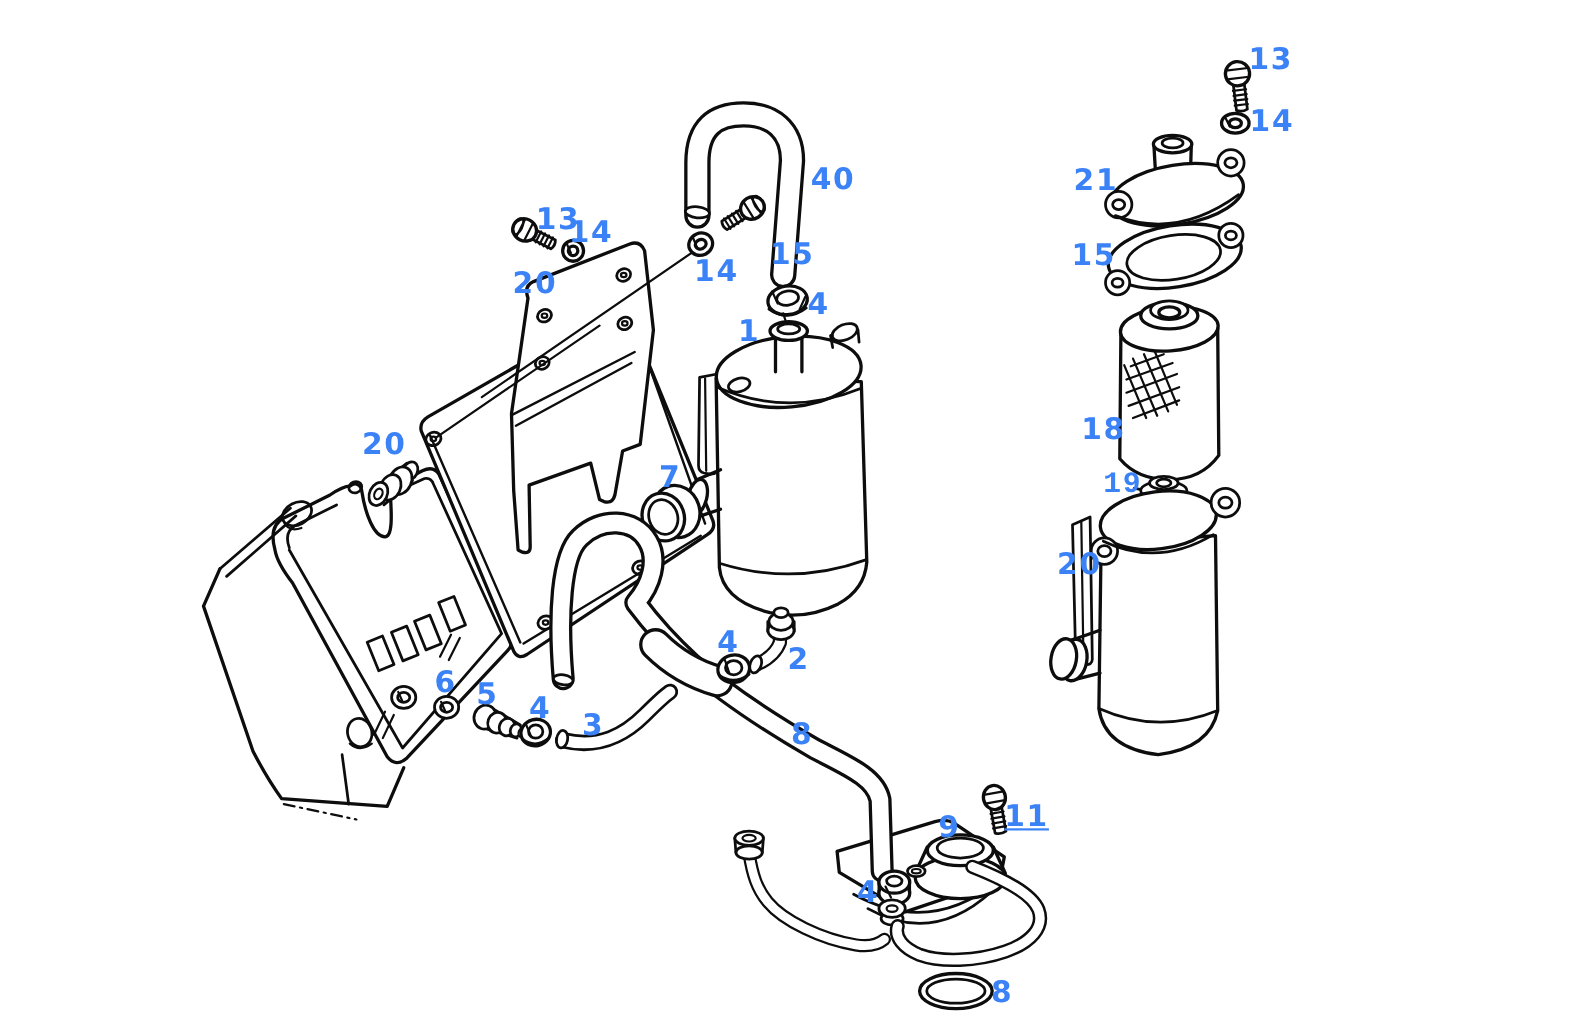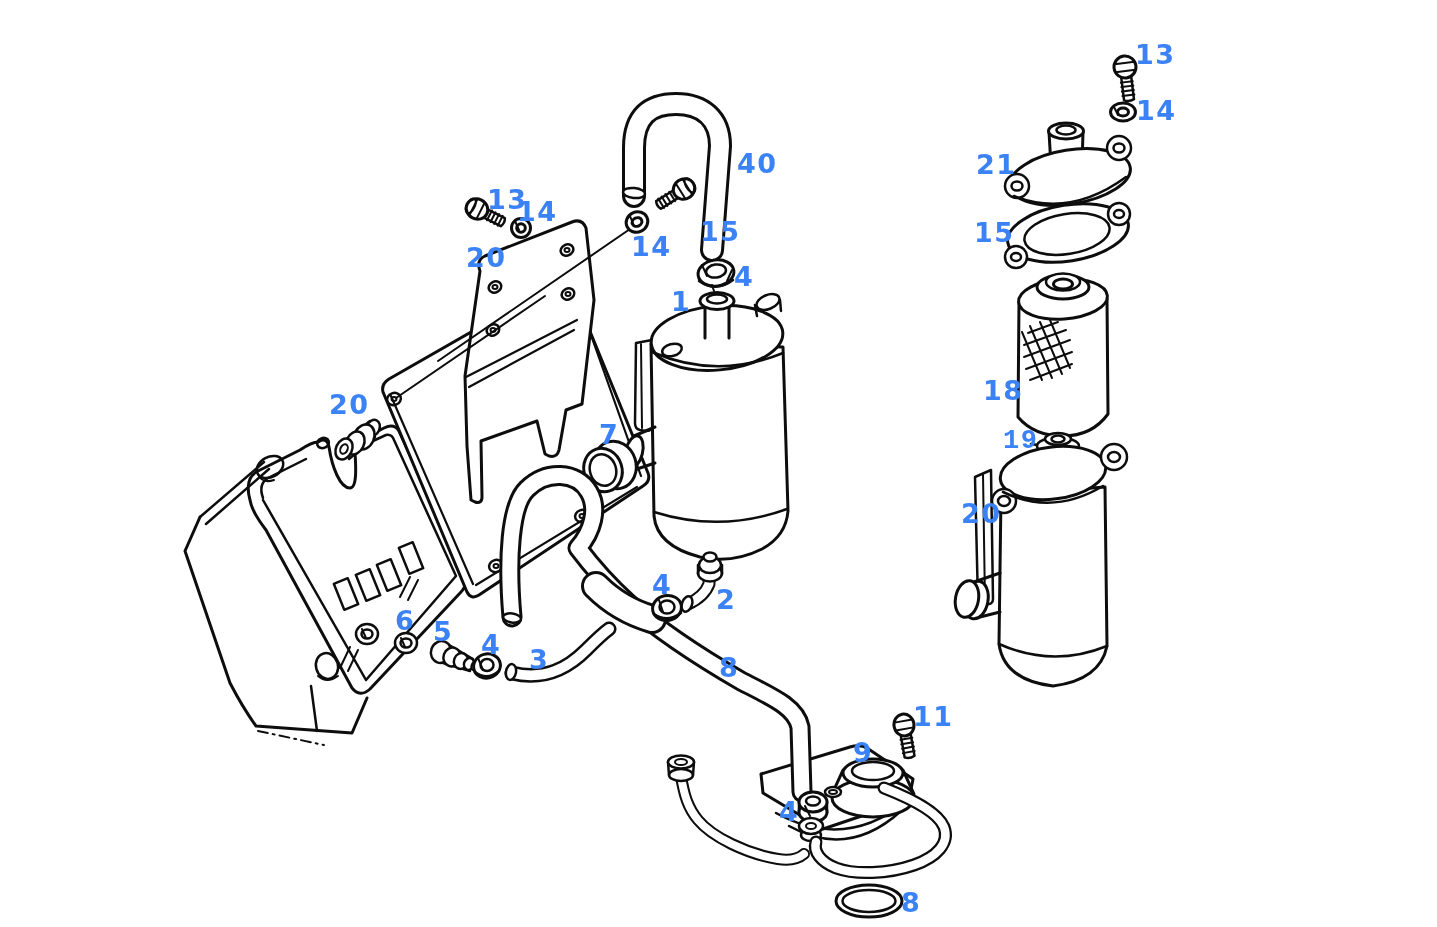--- a/index.html
+++ b/index.html
@@ -347,21 +347,21 @@
       <span class="callout" style="left: 329px; top: 391px;">20</span>
       <span class="callout" style="left: 599px; top: 421px;">7</span>
       <span class="callout" style="left: 395px; top: 607px;">6</span>
       <span class="callout" style="left: 433px; top: 618px;">5</span>
       <span class="callout" style="left: 481px; top: 631px;">4</span>
       <span class="callout" style="left: 529px; top: 646px;">3</span>
       <span class="callout" style="left: 652px; top: 571px;">4</span>
       <span class="callout" style="left: 716px; top: 586px;">2</span>
       <span class="callout" style="left: 719px; top: 654px;">8</span>
       <span class="callout" style="left: 853px; top: 739px;">9</span>
-      <span class="callout" style="left: 913px; top: 703px;">11</span>
+      <span class="callout" style="left: 913px; top: 729px; text-decoration: underline;">11</span>
       <span class="callout" style="left: 779px; top: 798px;">4</span>
       <span class="callout" style="left: 901px; top: 889px;">8</span>
       <span class="callout" style="left: 1135px; top: 41px;">13</span>
       <span class="callout" style="left: 1136px; top: 97px;">14</span>
       <span class="callout" style="left: 976px; top: 151px;">21</span>
       <span class="callout" style="left: 974px; top: 219px;">15</span>
       <span class="callout" style="left: 983px; top: 345px; margin-top: 32px;">18</span>
       <span class="callout" style="left: 1003px; top: 428px; font-family: Liberation Mono, monospace;">19</span>
       <span class="callout" style="left: 961px; top: 500px;">20</span>
     </div>

